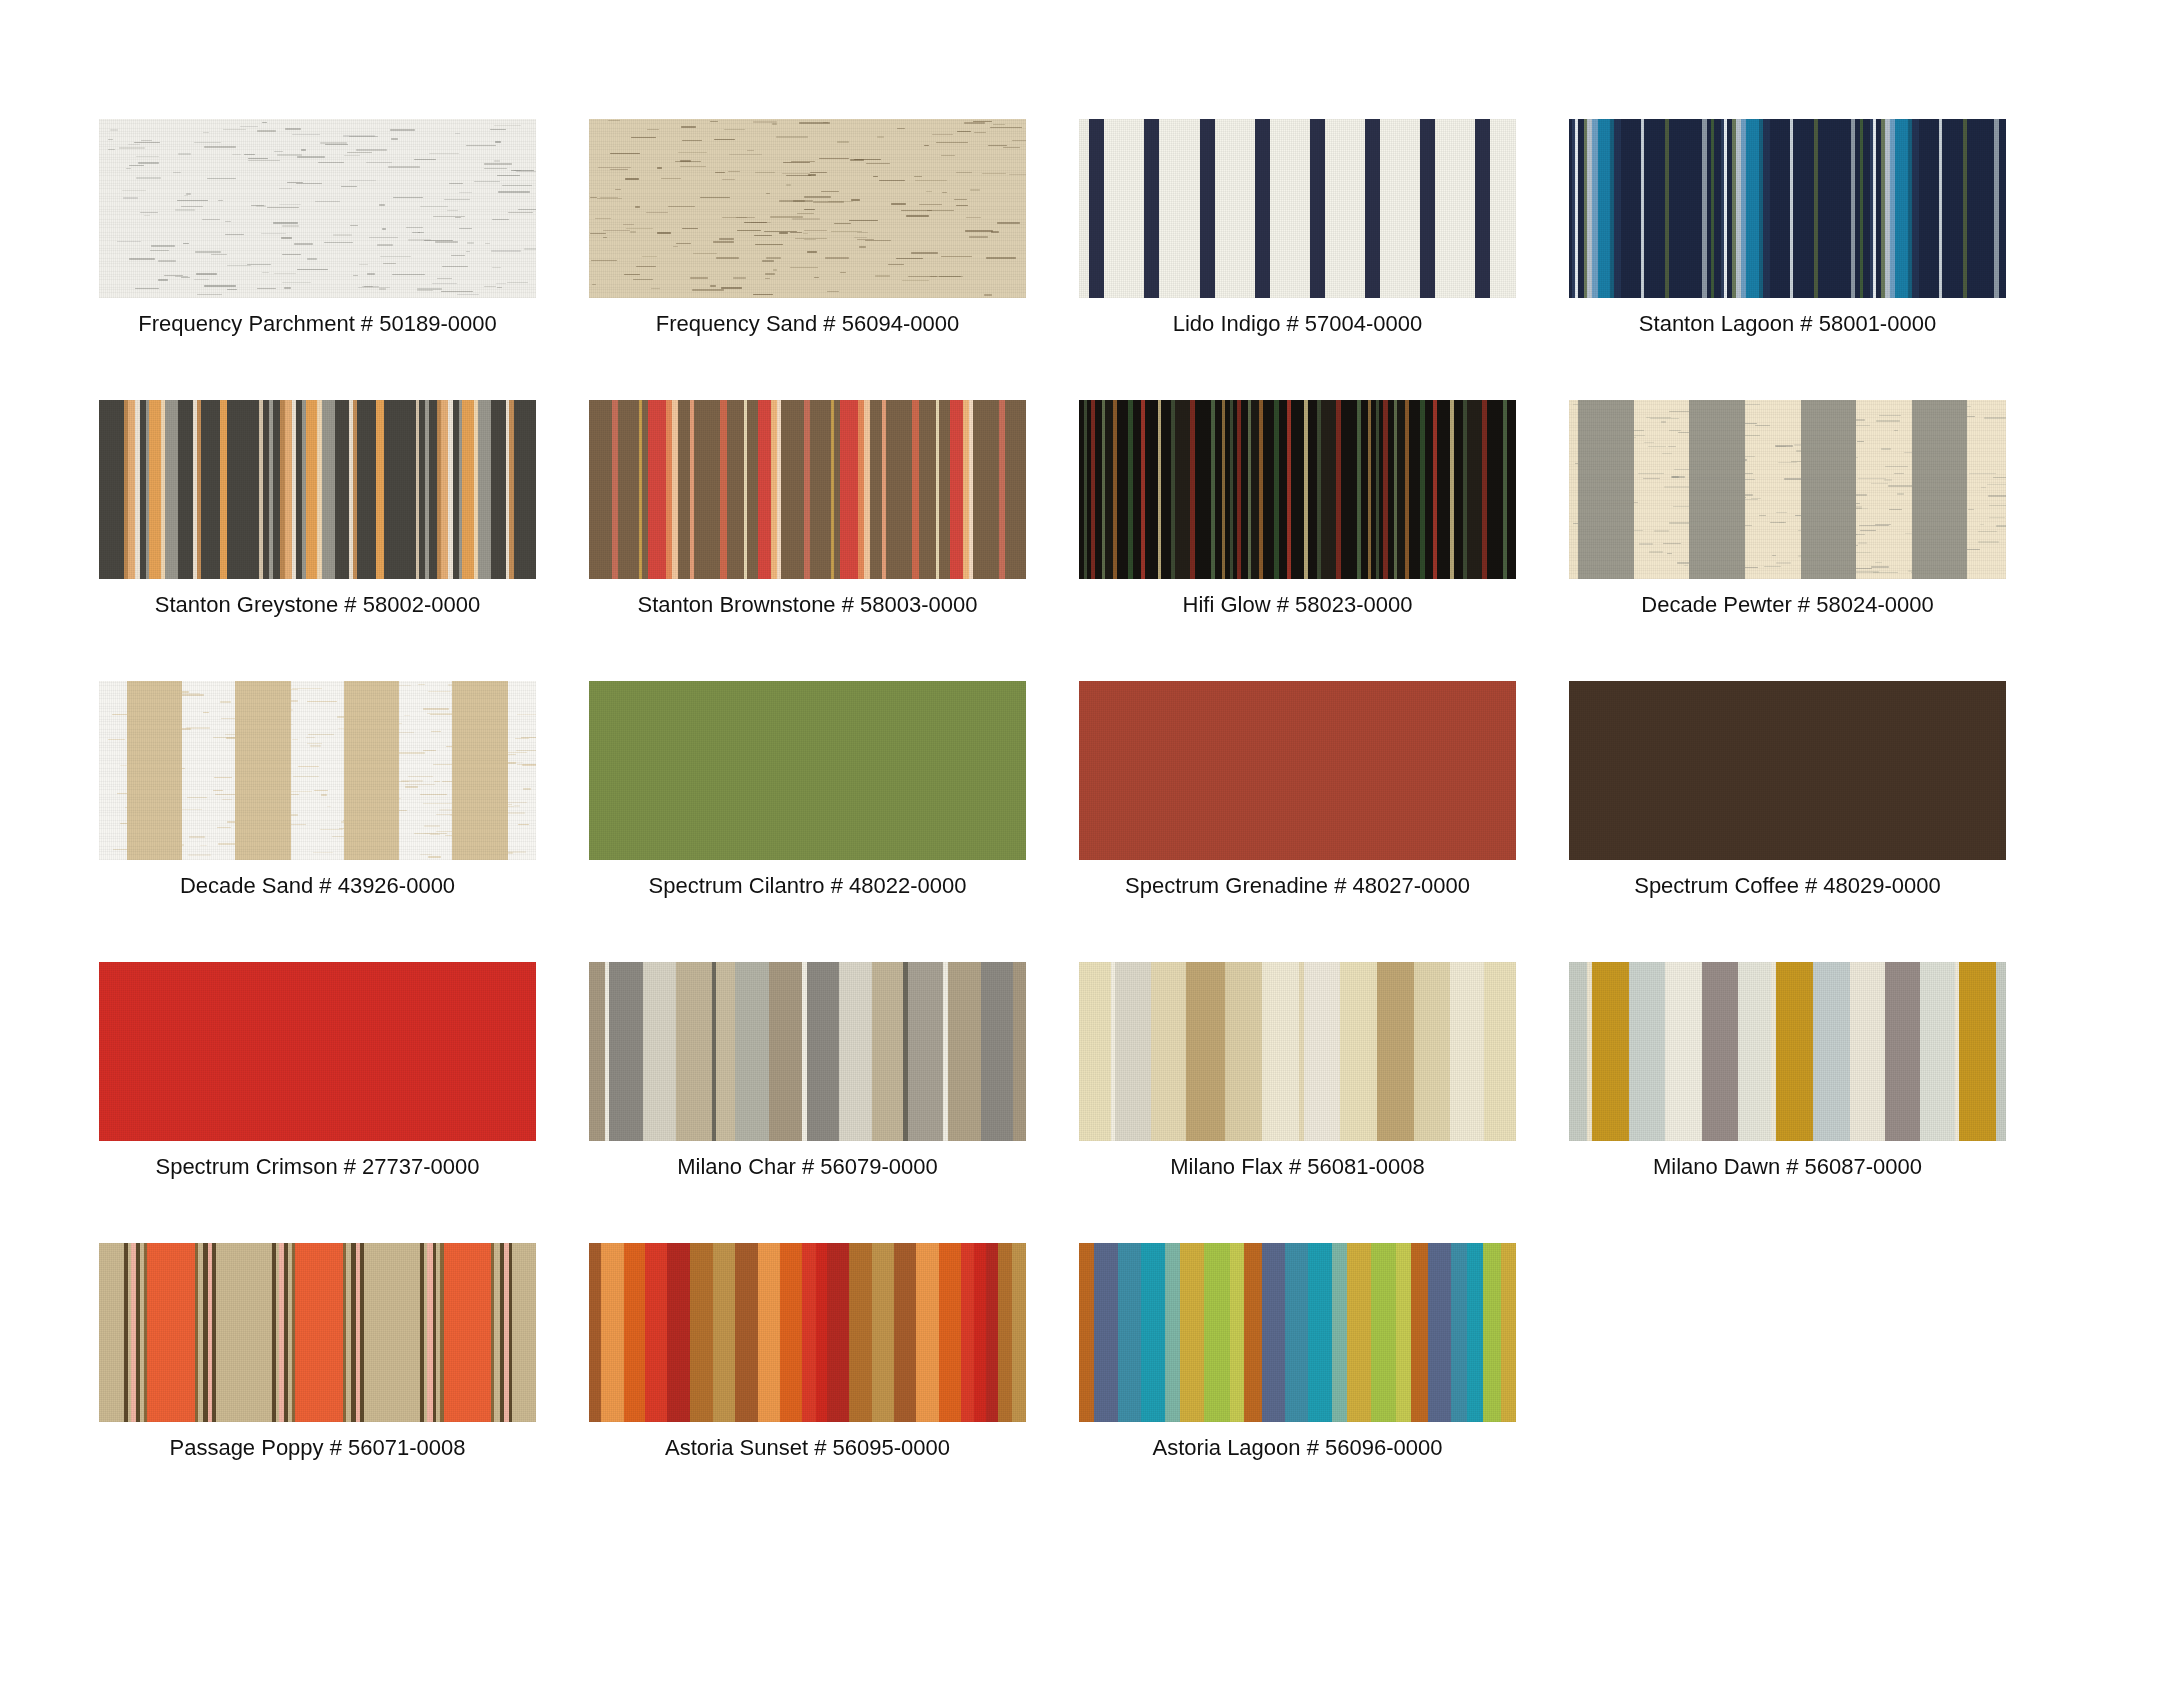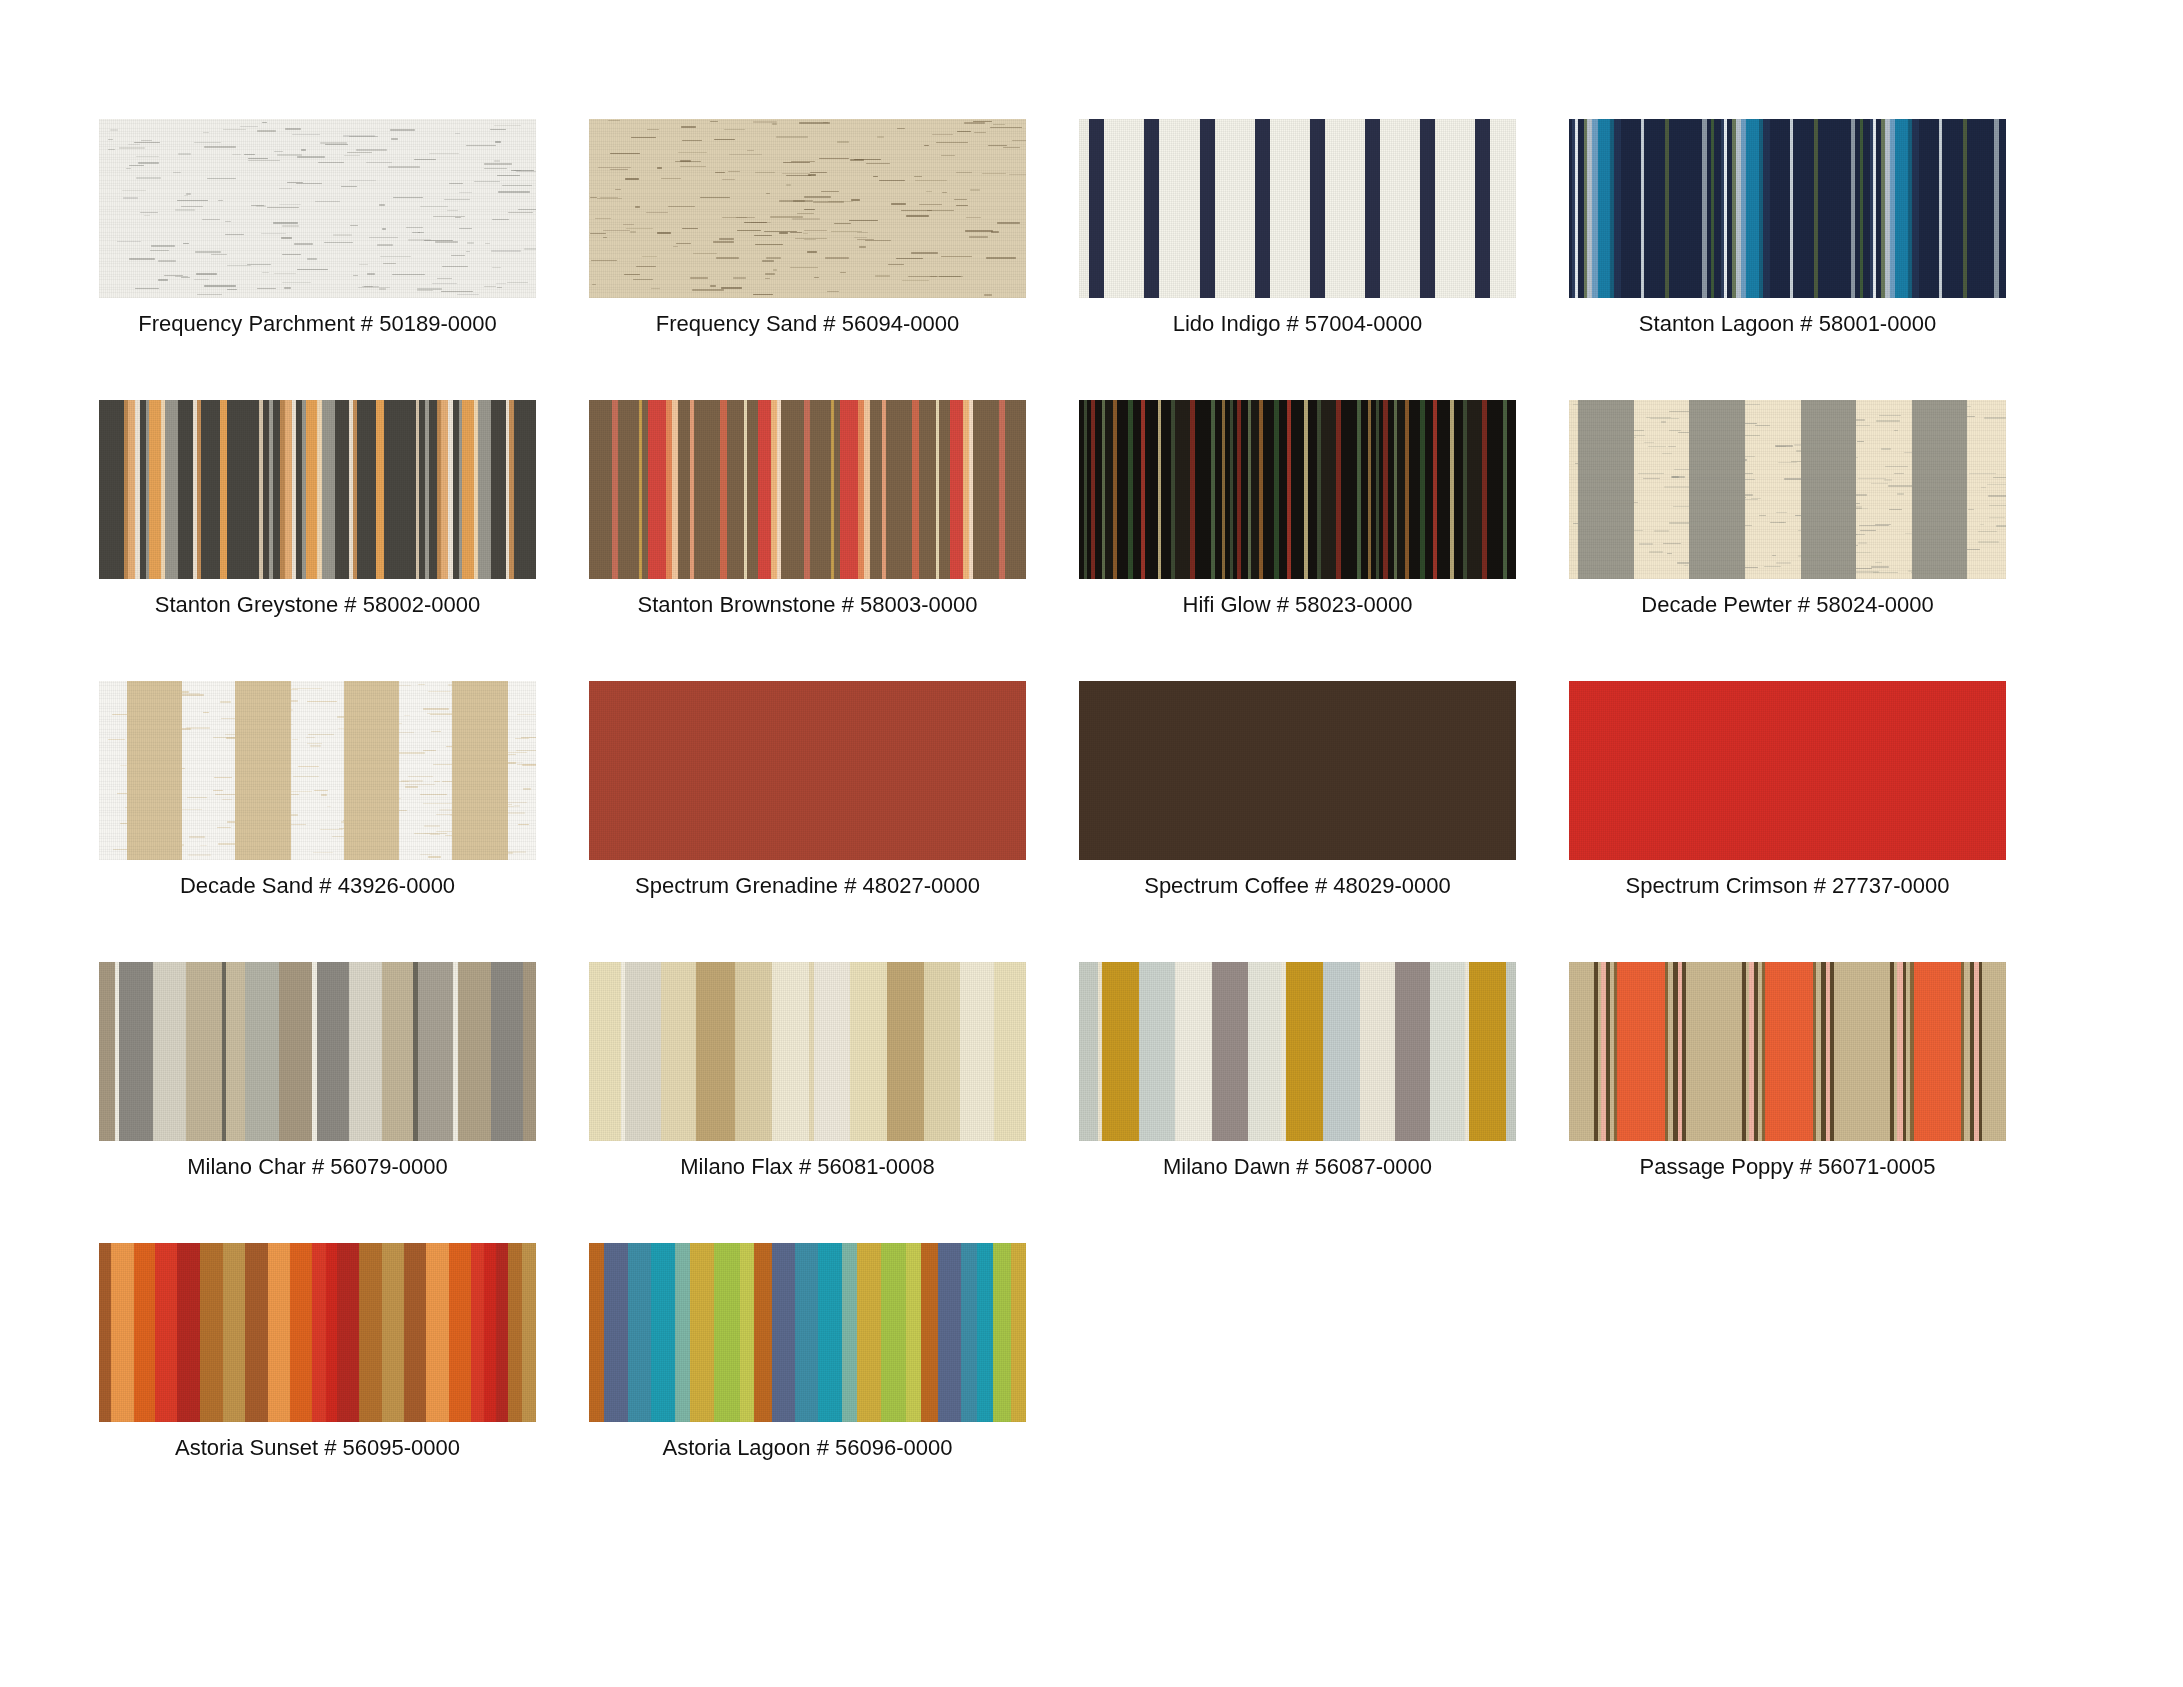--- a/index.html
+++ b/index.html
@@ -827,20 +827,24 @@
             <i style="left: 96.61%; top: 31.32%; width: 19px; background: rgb(216, 196, 156); opacity: 0.6;"></i>
             <i style="left: 42.78%; top: 61.48%; width: 26px; background: rgb(216, 196, 156); opacity: 0.28;"></i>
             <i style="left: 85.34%; top: 81.55%; width: 6.3px; background: rgb(216, 196, 156); opacity: 0.48;"></i>
             <i style="left: 59.74%; top: 43.15%; width: 16.6px; background: rgb(216, 196, 156); opacity: 0.4;"></i>
             <i style="left: 70.04%; top: 57.58%; width: 30px; background: rgb(216, 196, 156); opacity: 0.32;"></i>
           </div>
         </div>
         <div class="swatch-label">Decade Sand # 43926-0000</div>
       </div>
       <div class="swatch-cell">
+        <div class="swatch-img" style="background: rgb(125, 145, 73);"></div>
+        <div class="swatch-label">Spectrum Cilantro # 48022-0000</div>
+      </div>
+      <div class="swatch-cell">
         <div class="swatch-img" style="background: rgb(171, 70, 52);"></div>
         <div class="swatch-label">Spectrum Grenadine # 48027-0000</div>
       </div>
       <div class="swatch-cell">
         <div class="swatch-img" style="background: rgb(71, 53, 39);"></div>
         <div class="swatch-label">Spectrum Coffee # 48029-0000</div>
       </div>
       <div class="swatch-cell">
         <div class="swatch-img" style="background: rgb(214, 45, 38);"></div>
         <div class="swatch-label">Spectrum Crimson # 27737-0000</div>
@@ -852,21 +856,21 @@
       <div class="swatch-cell">
         <div class="swatch-img" style="background: linear-gradient(90deg, rgb(236, 226, 188) 0px, rgb(236, 226, 188) 31.5px, rgb(246, 242, 228) 31.5px, rgb(246, 242, 228) 36px, rgb(222, 218, 203) 36px, rgb(222, 218, 203) 72px, rgb(230, 218, 180) 72px, rgb(230, 218, 180) 107px, rgb(194, 168, 117) 107px, rgb(194, 168, 117) 146px, rgb(222, 208, 168) 146px, rgb(222, 208, 168) 183px, rgb(242, 236, 214) 183px, rgb(242, 236, 214) 220px, rgb(232, 220, 184) 220px, rgb(232, 220, 184) 225px, rgb(240, 235, 221) 225px, rgb(240, 235, 221) 261px, rgb(236, 226, 188) 261px, rgb(236, 226, 188) 298px, rgb(194, 168, 117) 298px, rgb(194, 168, 117) 335px, rgb(226, 214, 174) 335px, rgb(226, 214, 174) 371px, rgb(242, 236, 214) 371px, rgb(242, 236, 214) 405px, rgb(236, 226, 188) 405px, rgb(236, 226, 188) 437px);"></div>
         <div class="swatch-label">Milano Flax # 56081-0008</div>
       </div>
       <div class="swatch-cell">
         <div class="swatch-img" style="background: linear-gradient(90deg, rgb(201, 207, 198) 0px, rgb(201, 207, 198) 18.5px, rgb(240, 232, 210) 18.5px, rgb(240, 232, 210) 23px, rgb(201, 154, 34) 23px, rgb(201, 154, 34) 60px, rgb(205, 213, 207) 60px, rgb(205, 213, 207) 96px, rgb(242, 239, 226) 96px, rgb(242, 239, 226) 133px, rgb(154, 142, 138) 133px, rgb(154, 142, 138) 169px, rgb(232, 232, 220) 169px, rgb(232, 232, 220) 202px, rgb(242, 237, 221) 202px, rgb(242, 237, 221) 207px, rgb(201, 154, 34) 207px, rgb(201, 154, 34) 244px, rgb(198, 208, 207) 244px, rgb(198, 208, 207) 281px, rgb(239, 234, 219) 281px, rgb(239, 234, 219) 316px, rgb(154, 142, 138) 316px, rgb(154, 142, 138) 351px, rgb(223, 226, 216) 351px, rgb(223, 226, 216) 386px, rgb(242, 237, 221) 386px, rgb(242, 237, 221) 390px, rgb(201, 154, 34) 390px, rgb(201, 154, 34) 427px, rgb(201, 207, 198) 427px, rgb(201, 207, 198) 437px);"></div>
         <div class="swatch-label">Milano Dawn # 56087-0000</div>
       </div>
       <div class="swatch-cell">
         <div class="swatch-img" style="background: linear-gradient(90deg, rgb(205, 187, 147) 0px, rgb(205, 187, 147) 24.5px, rgb(94, 74, 44) 24.5px, rgb(94, 74, 44) 29px, rgb(205, 187, 147) 29px, rgb(205, 187, 147) 32px, rgb(244, 183, 166) 32px, rgb(244, 183, 166) 37px, rgb(94, 74, 44) 37px, rgb(94, 74, 44) 41px, rgb(205, 187, 147) 41px, rgb(205, 187, 147) 45px, rgb(138, 106, 60) 45px, rgb(138, 106, 60) 48px, rgb(239, 98, 54) 48px, rgb(239, 98, 54) 96px, rgb(138, 106, 60) 96px, rgb(138, 106, 60) 99px, rgb(205, 187, 147) 99px, rgb(205, 187, 147) 104px, rgb(94, 74, 44) 104px, rgb(94, 74, 44) 109px, rgb(244, 183, 166) 109px, rgb(244, 183, 166) 113px, rgb(94, 74, 44) 113px, rgb(94, 74, 44) 117px, rgb(205, 187, 147) 117px, rgb(205, 187, 147) 173px, rgb(94, 74, 44) 173px, rgb(94, 74, 44) 177px, rgb(205, 187, 147) 177px, rgb(205, 187, 147) 180px, rgb(244, 183, 166) 180px, rgb(244, 183, 166) 185px, rgb(94, 74, 44) 185px, rgb(94, 74, 44) 189px, rgb(205, 187, 147) 189px, rgb(205, 187, 147) 193px, rgb(138, 106, 60) 193px, rgb(138, 106, 60) 196px, rgb(239, 98, 54) 196px, rgb(239, 98, 54) 244px, rgb(138, 106, 60) 244px, rgb(138, 106, 60) 247px, rgb(205, 187, 147) 247px, rgb(205, 187, 147) 252px, rgb(94, 74, 44) 252px, rgb(94, 74, 44) 257px, rgb(244, 183, 166) 257px, rgb(244, 183, 166) 261px, rgb(94, 74, 44) 261px, rgb(94, 74, 44) 265px, rgb(205, 187, 147) 265px, rgb(205, 187, 147) 321px, rgb(94, 74, 44) 321px, rgb(94, 74, 44) 325px, rgb(205, 187, 147) 325px, rgb(205, 187, 147) 328px, rgb(244, 183, 166) 328px, rgb(244, 183, 166) 334px, rgb(94, 74, 44) 334px, rgb(94, 74, 44) 337px, rgb(205, 187, 147) 337px, rgb(205, 187, 147) 341px, rgb(138, 106, 60) 341px, rgb(138, 106, 60) 345px, rgb(239, 98, 54) 345px, rgb(239, 98, 54) 392px, rgb(138, 106, 60) 392px, rgb(138, 106, 60) 395px, rgb(205, 187, 147) 395px, rgb(205, 187, 147) 401px, rgb(94, 74, 44) 401px, rgb(94, 74, 44) 405px, rgb(244, 183, 166) 405px, rgb(244, 183, 166) 410px, rgb(94, 74, 44) 410px, rgb(94, 74, 44) 413px, rgb(205, 187, 147) 413px, rgb(205, 187, 147) 437px);"></div>
-        <div class="swatch-label">Passage Poppy # 56071-0005</div>
+        <div class="swatch-label">Passage Poppy # 56071-0008</div>
       </div>
       <div class="swatch-cell">
         <div class="swatch-img" style="background: linear-gradient(90deg, rgb(168, 94, 44) 0px, rgb(168, 94, 44) 11.5px, rgb(239, 154, 76) 11.5px, rgb(239, 154, 76) 35px, rgb(224, 100, 31) 35px, rgb(224, 100, 31) 56px, rgb(221, 59, 40) 56px, rgb(221, 59, 40) 78px, rgb(182, 42, 34) 78px, rgb(182, 42, 34) 101px, rgb(181, 114, 46) 101px, rgb(181, 114, 46) 124px, rgb(194, 149, 76) 124px, rgb(194, 149, 76) 146px, rgb(168, 94, 44) 146px, rgb(168, 94, 44) 169px, rgb(239, 154, 76) 169px, rgb(239, 154, 76) 191px, rgb(224, 100, 31) 191px, rgb(224, 100, 31) 213px, rgb(221, 59, 40) 213px, rgb(221, 59, 40) 227px, rgb(209, 41, 31) 227px, rgb(209, 41, 31) 238px, rgb(182, 42, 34) 238px, rgb(182, 42, 34) 260px, rgb(181, 114, 46) 260px, rgb(181, 114, 46) 283px, rgb(194, 149, 76) 283px, rgb(194, 149, 76) 305px, rgb(168, 94, 44) 305px, rgb(168, 94, 44) 327px, rgb(239, 154, 76) 327px, rgb(239, 154, 76) 350px, rgb(224, 100, 31) 350px, rgb(224, 100, 31) 372px, rgb(221, 59, 40) 372px, rgb(221, 59, 40) 385px, rgb(209, 41, 31) 385px, rgb(209, 41, 31) 397px, rgb(182, 42, 34) 397px, rgb(182, 42, 34) 409px, rgb(181, 114, 46) 409px, rgb(181, 114, 46) 423px, rgb(194, 149, 76) 423px, rgb(194, 149, 76) 437px);"></div>
         <div class="swatch-label">Astoria Sunset # 56095-0000</div>
       </div>
       <div class="swatch-cell">
         <div class="swatch-img" style="background: linear-gradient(90deg, rgb(192, 106, 34) 0px, rgb(192, 106, 34) 15px, rgb(91, 106, 142) 15px, rgb(91, 106, 142) 39px, rgb(63, 143, 168) 39px, rgb(63, 143, 168) 62px, rgb(31, 159, 180) 62px, rgb(31, 159, 180) 86px, rgb(127, 184, 168) 86px, rgb(127, 184, 168) 101px, rgb(210, 176, 62) 101px, rgb(210, 176, 62) 125px, rgb(168, 198, 72) 125px, rgb(168, 198, 72) 151px, rgb(200, 204, 82) 151px, rgb(200, 204, 82) 165px, rgb(192, 106, 34) 165px, rgb(192, 106, 34) 183px, rgb(91, 106, 142) 183px, rgb(91, 106, 142) 206px, rgb(63, 143, 168) 206px, rgb(63, 143, 168) 229px, rgb(31, 159, 180) 229px, rgb(31, 159, 180) 253px, rgb(127, 184, 168) 253px, rgb(127, 184, 168) 268px, rgb(210, 176, 62) 268px, rgb(210, 176, 62) 292px, rgb(168, 198, 72) 292px, rgb(168, 198, 72) 317px, rgb(200, 204, 82) 317px, rgb(200, 204, 82) 332px, rgb(192, 106, 34) 332px, rgb(192, 106, 34) 349px, rgb(91, 106, 142) 349px, rgb(91, 106, 142) 372px, rgb(63, 143, 168) 372px, rgb(63, 143, 168) 388px, rgb(31, 159, 180) 388px, rgb(31, 159, 180) 404px, rgb(168, 198, 72) 404px, rgb(168, 198, 72) 422px, rgb(210, 176, 62) 422px, rgb(210, 176, 62) 437px);"></div>
         <div class="swatch-label">Astoria Lagoon # 56096-0000</div>
       </div>
     </div>

